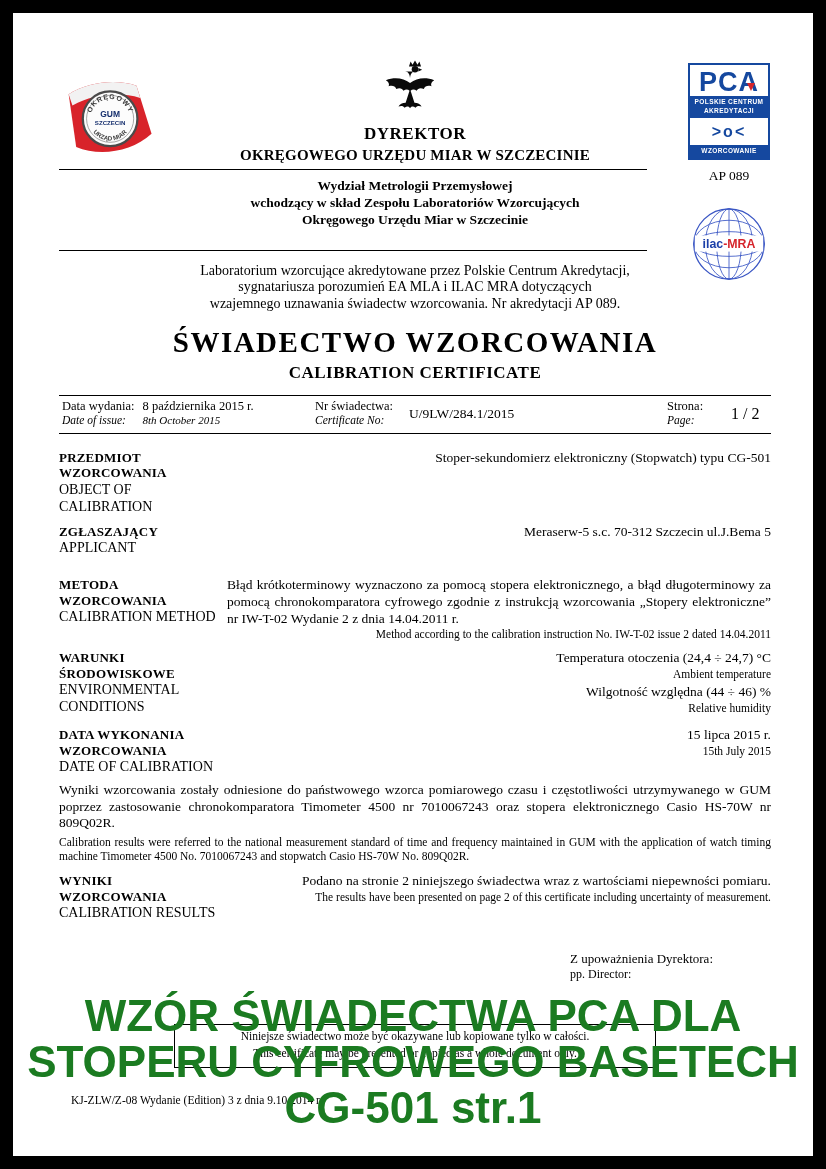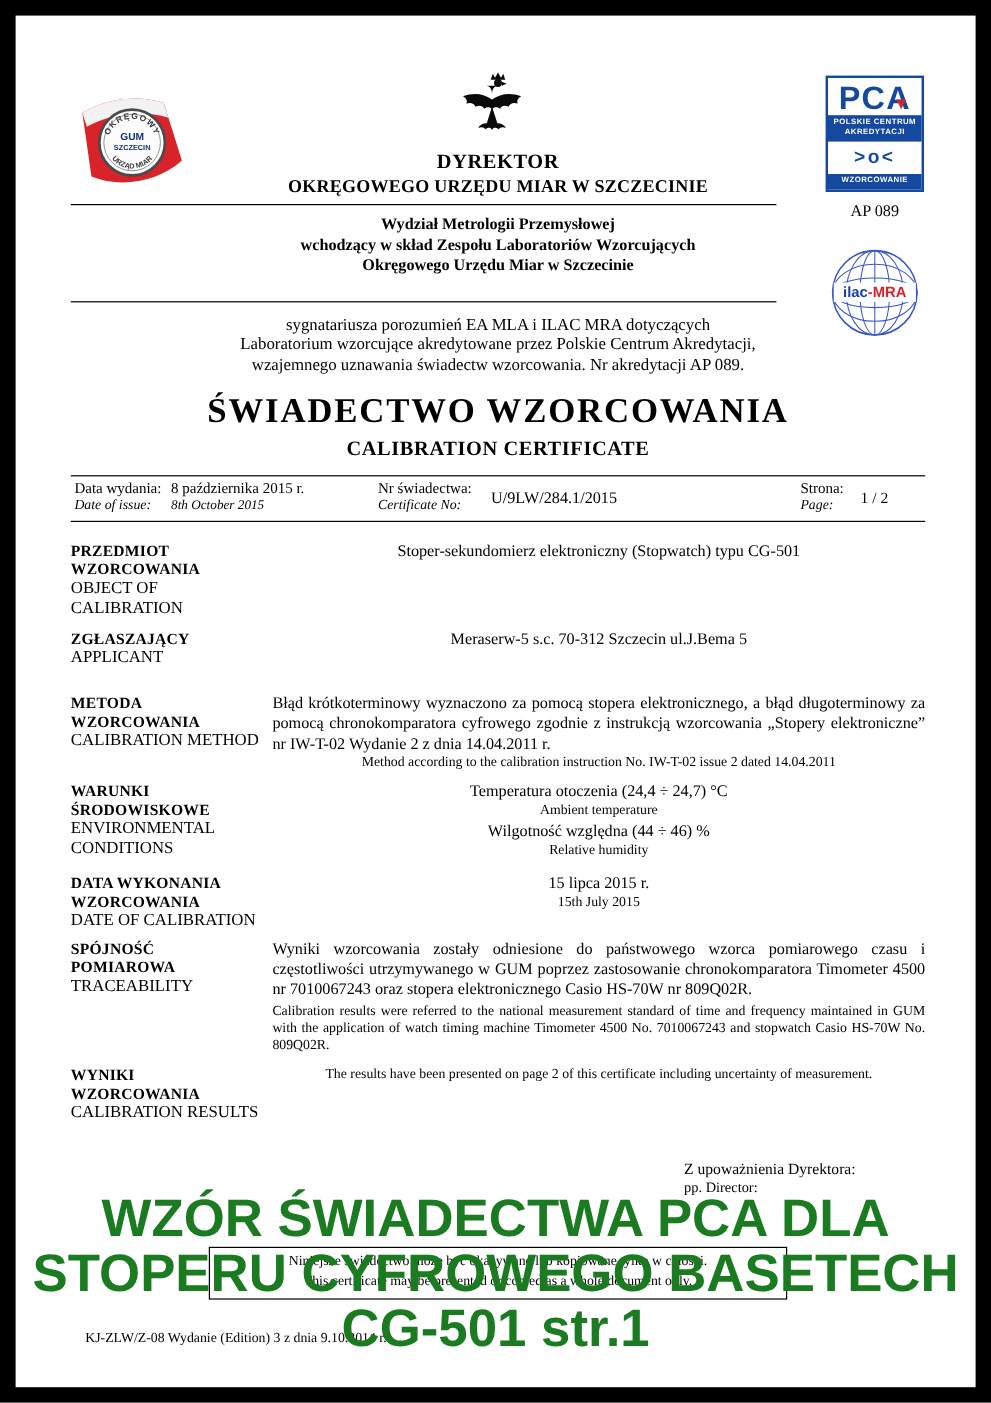--- a/index.html
+++ b/index.html
@@ -47,32 +47,32 @@
   .meta { display:flex; border-top:1.4px solid #000; border-bottom:1.4px solid #000;
           margin-top:12px; padding:3px 2px 5px 3px; align-items:stretch; }
   .m-label { font-size:12.5px; line-height:1.2; }
   .m-label .en { font-style:italic; font-size:11.5px; }
   .g1 { width:253px; display:flex; }
   .g1 .vals { margin-left:8px; font-size:12.5px; line-height:1.2; }
   .g1 .vals .en { font-style:italic; font-size:11px; }
   .g2 { flex:1; display:flex; }
   .g2 .val { margin-left:16px; align-self:center; font-size:13.5px; }
   .g3 { width:102px; display:flex; }
-  .g3 .val { margin-left:14px; align-self:center; font-size:13px; }
+  .g3 .val { margin-left:28px; align-self:center; font-size:16px; }
 
   
   .secs { margin-top:16px; }
   .sec { display:flex; }
   .sec-label { width:168px; flex:none; padding-right:6px; }
   .lb { font-weight:bold; font-size:13px; line-height:1.18; letter-spacing:0.2px; }
   .le { font-size:14px; line-height:1.22; }
   .sec-body { flex:1; }
   .pl-text { font-size:13.5px; line-height:1.24; text-align:justify; }
   .en-text { font-size:11.5px; line-height:1.22; text-align:justify; }
-  .nowrapline { text-align:center; }
+  .nowrapline { text-align:right; }
 
   
   .sig { width:-moz-fit-content; width:fit-content; margin:30px 58px 0 auto; text-align:left; }
   .sig-pl { font-size:13px; }
   .sig-en { font-size:12px; }
   .notice { width:482px; margin:42px auto 0; border:1.3px solid #000; text-align:center;
             font-size:11.5px; line-height:1.5; padding:3px 8px 5px;font-family:Liberation Serif, serif; }
   .footer-note { margin-top:26px; padding-left:12px; font-size:11.5px; }
 
   
@@ -151,22 +151,22 @@
       <div class="dept">
         <div>Wydział Metrologii Przemysłowej</div>
         <div>wchodzący w skład Zespołu Laboratoriów Wzorcujących</div>
         <div>Okręgowego Urzędu Miar w Szczecinie</div>
       </div>
       <hr class="rule rule2">
     </div>
 
     <div class="accr">
       <div class="accr-pl">
+        <div>Laboratorium wzorcujące akredytowane przez Polskie Centrum Akredytacji,</div>
         <div>sygnatariusza porozumień EA MLA i ILAC MRA dotyczących</div>
-        <div>Laboratorium wzorcujące akredytowane przez Polskie Centrum Akredytacji,</div>
         <div>wzajemnego uznawania świadectw wzorcowania. Nr akredytacji AP 089.</div>
       </div>
     </div>
 
     <div class="title-pl">ŚWIADECTWO WZORCOWANIA</div>
     <div class="title-en">CALIBRATION CERTIFICATE</div>
 
     <div class="meta">
       <div class="g1">
         <div class="m-label">
@@ -250,38 +250,34 @@
           <div class="lb">WZORCOWANIA</div>
           <div class="le">DATE OF CALIBRATION</div>
         </div>
         <div class="sec-body">
           <div class="pl-text nowrapline">15 lipca 2015 r.</div>
           <div class="en-text nowrapline">15th July 2015</div>
         </div>
       </div>
 
       <div class="sec" style="margin-bottom:10px">
-        <div class="sec-label">
-          <div class="lb">SPÓJNOŚĆ</div>
-          <div class="lb">POMIAROWA</div>
-          <div class="le">TRACEABILITY</div>
-        </div>
         <div class="sec-body">
           <div class="pl-text">Wyniki wzorcowania zostały odniesione do państwowego wzorca pomiarowego czasu i częstotliwości utrzymywanego w GUM poprzez zastosowanie chronokomparatora Timometer 4500 nr 7010067243 oraz stopera elektronicznego Casio HS-70W nr 809Q02R.</div>
           <div class="en-text" style="margin-top:3px">Calibration results were referred to the national measurement standard of time and frequency maintained in GUM with the application of watch timing machine Timometer 4500 No. 7010067243 and stopwatch Casio HS-70W No. 809Q02R.</div>
         </div>
       </div>
 
       <div class="sec">
         <div class="sec-label">
           <div class="lb">WYNIKI</div>
           <div class="lb">WZORCOWANIA</div>
           <div class="le">CALIBRATION RESULTS</div>
         </div>
         <div class="sec-body">
+          <div class="pl-text nowrapline">Podano na stronie 2 niniejszego świadectwa wraz z wartościami niepewności pomiaru.</div>
           <div class="en-text nowrapline">The results have been presented on page 2 of this certificate including uncertainty of measurement.</div>
         </div>
       </div>
     </div>
 
     <div class="sig">
       <div class="sig-pl">Z upoważnienia Dyrektora:</div>
       <div class="sig-en">pp. Director:</div>
     </div>
 

